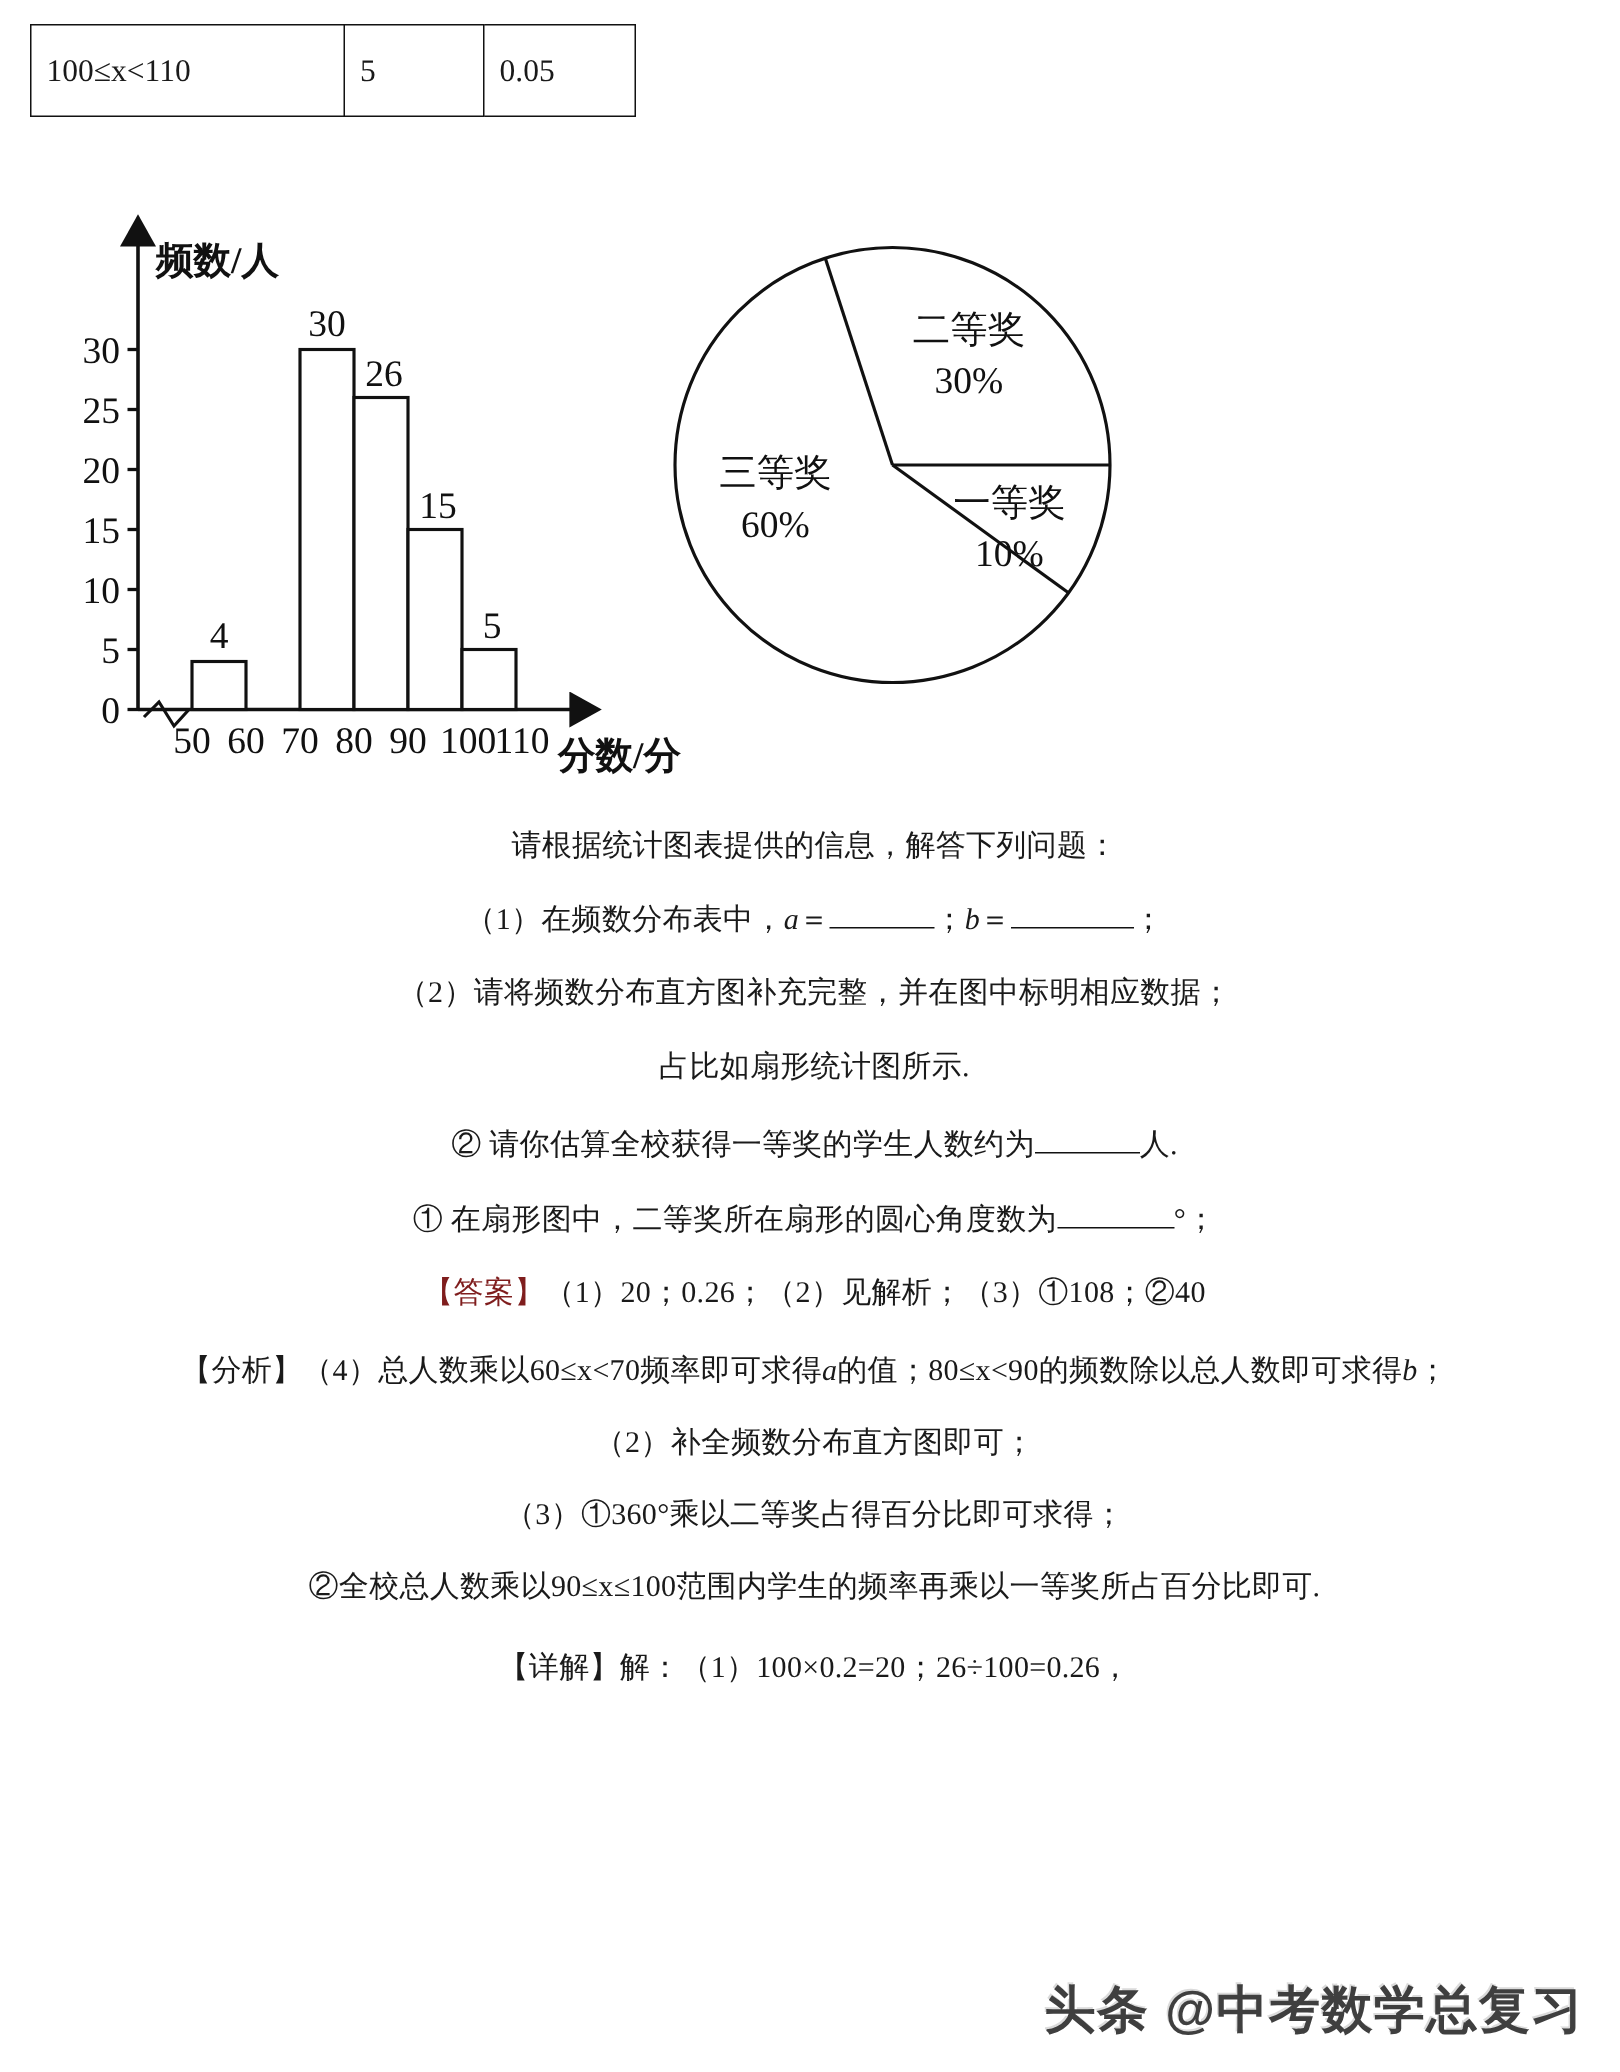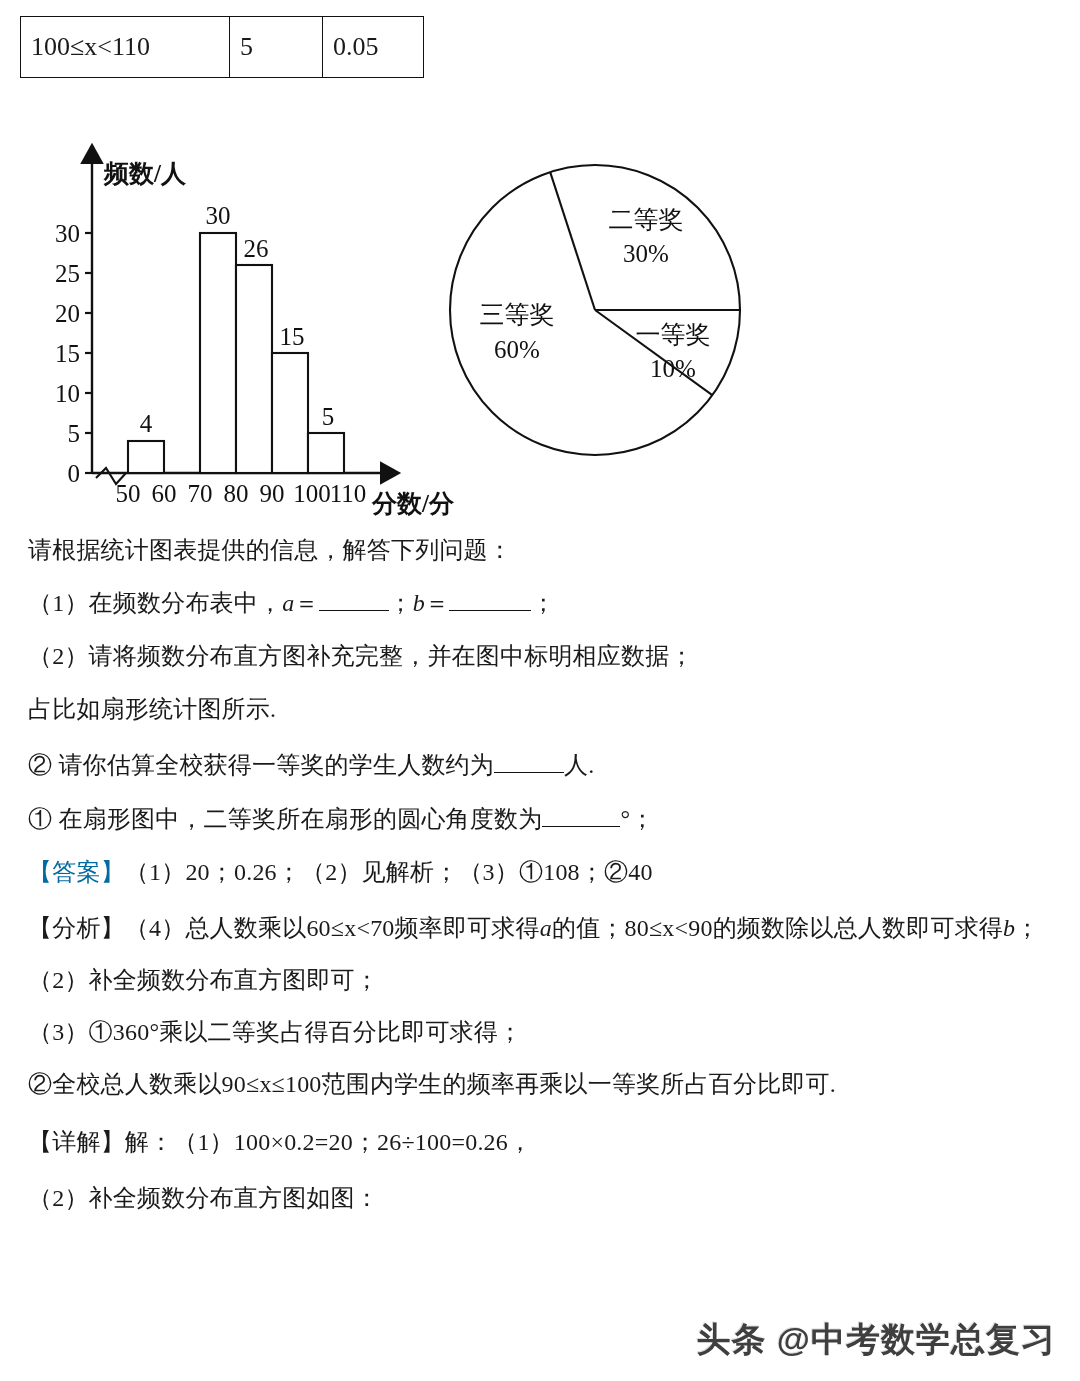--- a/index.html
+++ b/index.html
@@ -15,21 +15,21 @@
   
   .freq-table{
     position:absolute;left:20px;top:16px;
     border-collapse:collapse;
     table-layout:fixed;
   }
   .freq-table td{
     border:1.6px solid #111;
     height:60px;
     padding:0 10px;
-    font-size:26px;
+    font-size:21px;
     vertical-align:middle;
     white-space:nowrap;
     font-family:"Liberation Serif","DejaVu Serif",serif;
   }
   .freq-table td.c-range{width:188px;}
   .freq-table td.c-freq{width:72px;}
   .freq-table td.c-rate{width:80px;}
   .var-it{font-style:italic;}
 
   
@@ -47,36 +47,37 @@
   .axis-txt{font-family:"Liberation Serif","DejaVu Serif",serif;font-size:25px;fill:#111;}
   .axis-txt-cn{font-family:"Liberation Serif","DejaVu Serif",serif;font-size:25px;font-weight:bold;fill:#111;}
   .bar-val{font-family:"Liberation Serif","DejaVu Serif",serif;font-size:25px;fill:#111;}
   .pie-txt{font-family:"Liberation Serif","DejaVu Serif",serif;font-size:25px;fill:#111;}
 
   
   .body-text{
     position:absolute;left:28px;top:538px;width:1030px;
   }
   .ln{
-    font-size:24px;
+    font-size:20px;
     line-height:1.0;
-    margin:0 0 0 0;
+    margin:16px 0 0 0;
     padding:0;
     white-space:nowrap;
     letter-spacing:0.2px;
+    text-align:center;
   }
   .blank{
     display:inline-block;
     border-bottom:1.8px solid #111;
     vertical-align:baseline;
   }
   .b-w70{width:70px;}
   .b-w78{width:78px;}
   .b-w82{width:82px;}
-  .blue{color:#0369a1;}
+  .blue{color:#7f1d1d;}
   .bold{font-weight:normal;}
 
   
   .watermark{
     position:absolute;right:24px;bottom:18px;
     font-family:"Liberation Sans","DejaVu Sans",sans-serif;
     font-size:34px;font-weight:bold;
     color:#2f2f2f;
     letter-spacing:1px;
     text-shadow:1.5px 1.5px 0 #ffffff, -1px -1px 0 #d9d9d9;
@@ -201,16 +202,15 @@
 
   <p class="ln" style="margin-bottom:28px">（2）补全频数分布直方图即可；</p>
 
   <p class="ln" style="margin-bottom:28px"><span>（3）①</span><span class="bold">360°</span><span>乘以二等奖占得百分比即可求得；</span></p>
 
   <p class="ln" style="margin-bottom:34px"><span>②全校总人数乘以</span><span>90≤x≤100</span><span>范围内学生的频率再乘以一等奖所占百分比即可.</span></p>
 
   <p class="ln" style="margin-bottom:32px"><span class="bold">【详解】</span><span>解：（1）100×0.2=20；26÷100=0.26，</span></p>
 
 
-  <p class="ln">（2）补全频数分布直方图如图：</p>
 </div>
 
 <div class="watermark">头条 @中考数学总复习</div>
 
 </body></html>

